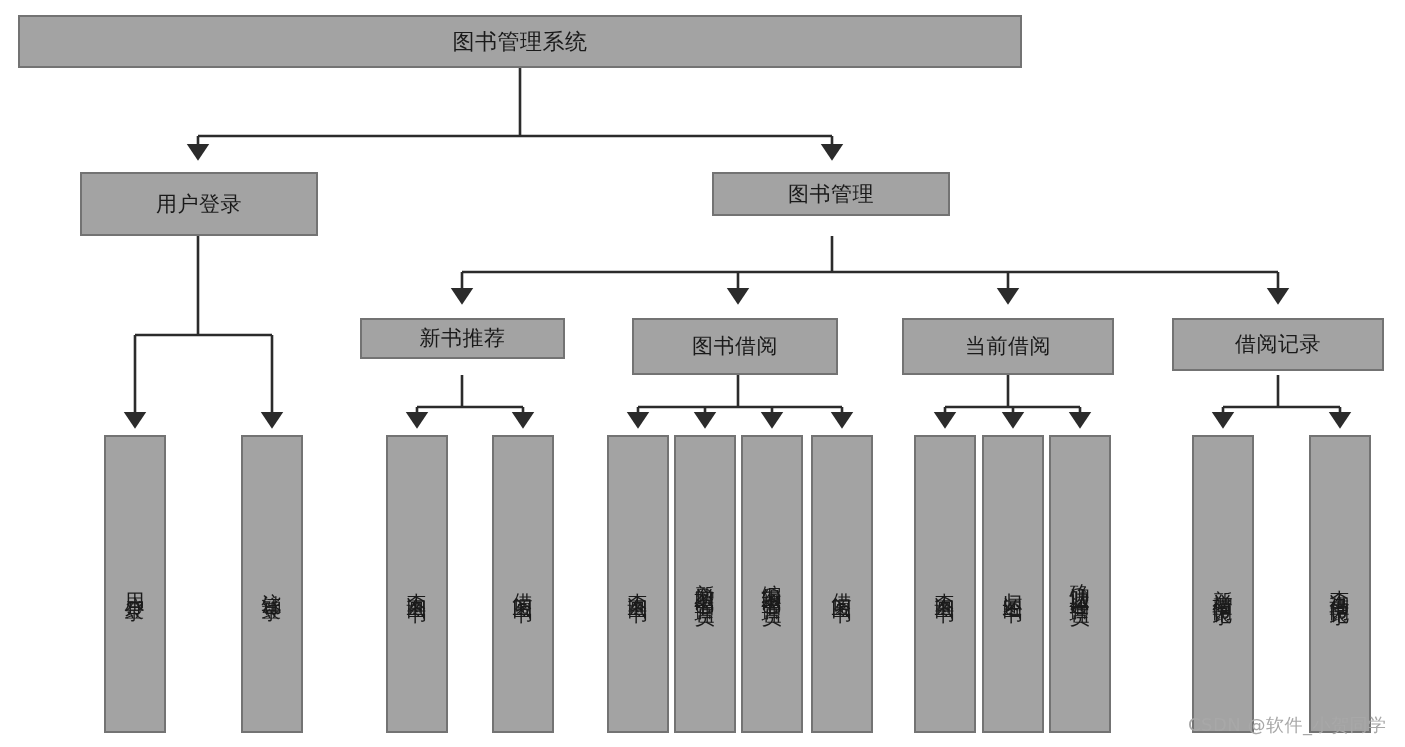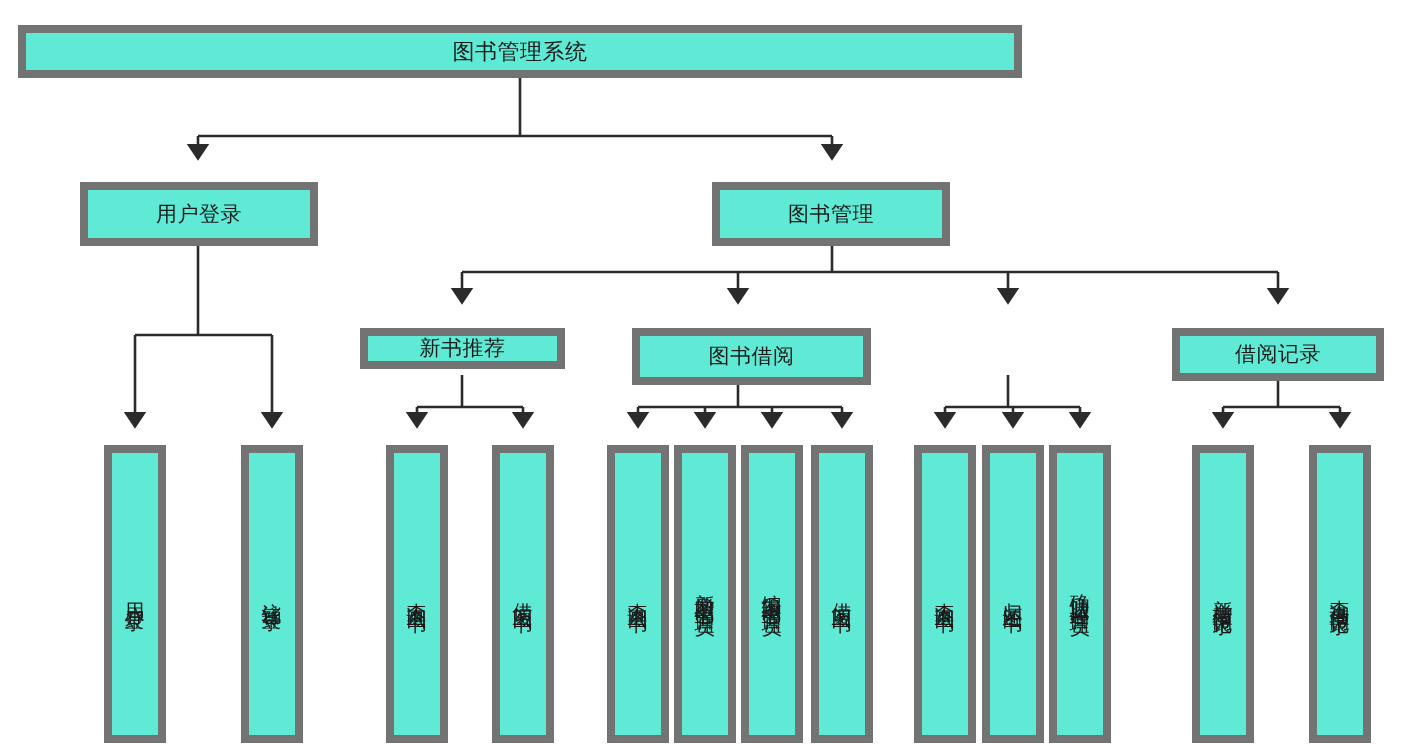--- a/index.html
+++ b/index.html
@@ -21,27 +21,26 @@
     position: absolute;
     left: 0;
     top: 0;
     width: 1405px;
     height: 747px;
     pointer-events: none;
   }
   .node {
     position: absolute;
     box-sizing: border-box;
-    border: 8px solid #737373;
-    background: #5eead4;
+    border: 2px solid #737373;
+    background: #a3a3a3;
     display: flex;
     align-items: center;
     justify-content: center;
     color: #1a1a1a;
-    margin-top: 10px;
   }
   .node .label {
     font-size: 21px;
     line-height: 1.18;
     letter-spacing: 0.5px;
     white-space: nowrap;
   }
   .node.root .label { font-size: 22px; }
   .node.vert {
     align-items: center;
@@ -121,29 +120,32 @@
     </g>
   </svg>
 
   <div class="node root" style="left:18px; top:15px; width:1004px; height:53px;">
     <span class="label">图书管理系统</span>
   </div>
 
   <div class="node" style="left:80px; top:172px; width:238px; height:64px;">
     <span class="label">用户登录</span>
   </div>
-  <div class="node" style="left:712px; top:172px; width:238px; height:64px;">
+  <div class="node" style="left:712px; top:172px; width:238px; height:44px;">
     <span class="label">图书管理</span>
   </div>
 
   <div class="node" style="left:360px; top:318px; width:205px; height:41px;">
     <span class="label">新书推荐</span>
   </div>
-  <div class="node" style="left:632px; top:318px; width:239px; height:57px;">
+  <div class="node" style="left:632px; top:318px; width:206px; height:57px;">
     <span class="label">图书借阅</span>
+  </div>
+  <div class="node" style="left:902px; top:318px; width:212px; height:57px;">
+    <span class="label">当前借阅</span>
   </div>
   <div class="node" style="left:1172px; top:318px; width:212px; height:53px;">
     <span class="label">借阅记录</span>
   </div>
 
   <div class="node vert" style="left:104px; top:435px; width:62px; height:298px;">
     <span class="label">用户登录</span>
   </div>
   <div class="node vert" style="left:241px; top:435px; width:62px; height:298px;">
     <span class="label">注销登录</span>
@@ -179,14 +181,15 @@
     <span class="label">确认归还（管理员）</span>
   </div>
 
   <div class="node vert" style="left:1192px; top:435px; width:62px; height:298px;">
     <span class="label">新增借阅记录</span>
   </div>
   <div class="node vert" style="left:1309px; top:435px; width:62px; height:298px;">
     <span class="label">查询借阅记录</span>
   </div>
 
+  <div class="watermark">CSDN @软件_小贺同学</div>
 
 </div>
 
 </body></html>

